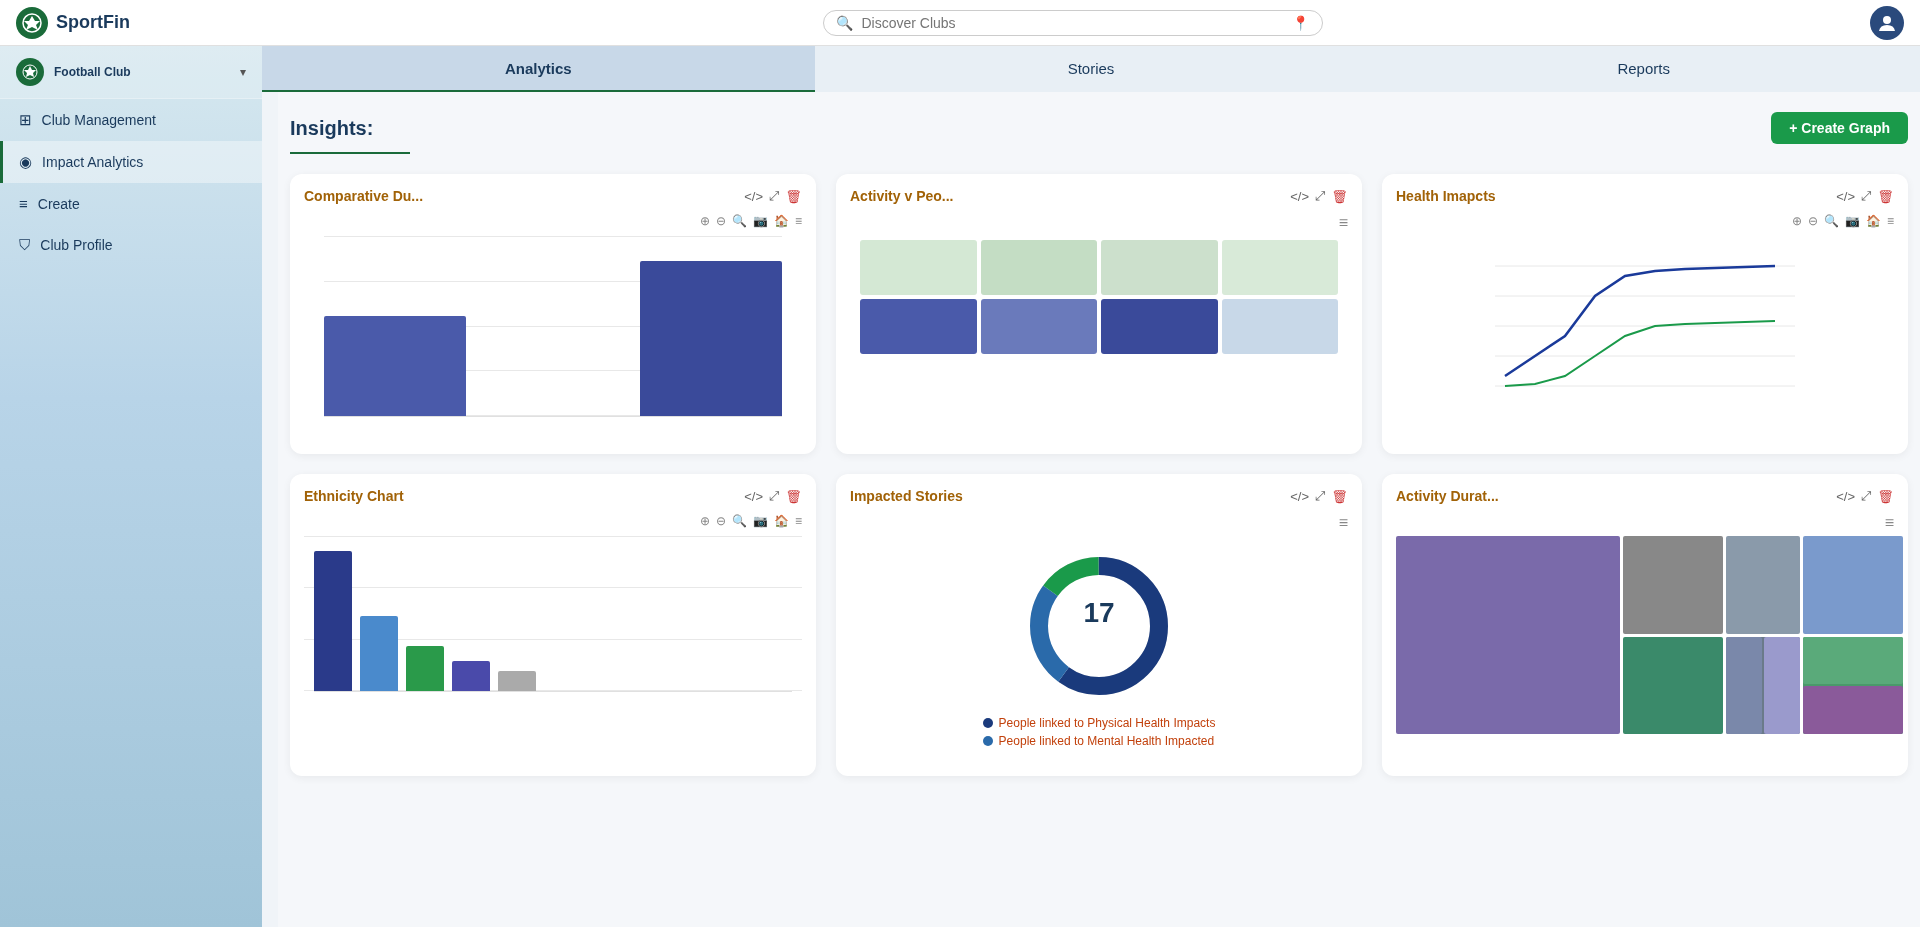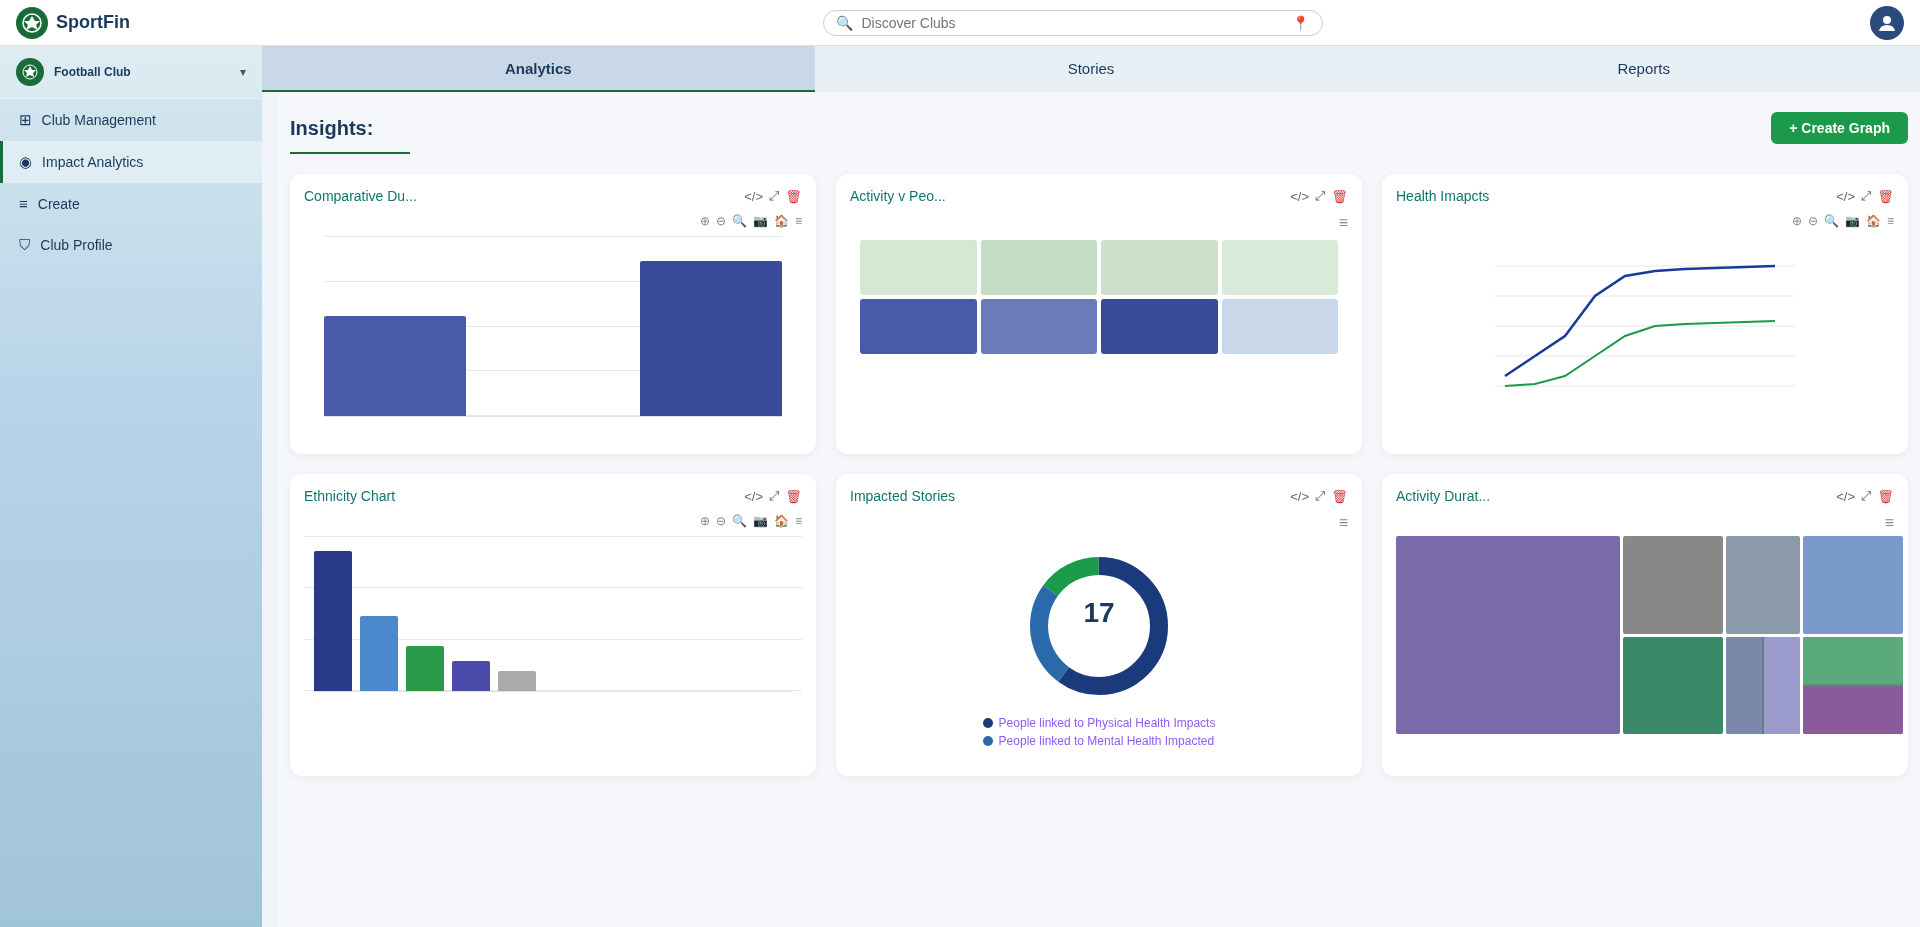--- a/index.html
+++ b/index.html
@@ -203,22 +203,22 @@
       min-height: 280px;
     }
     .chart-header {
       display: flex;
       align-items: center;
       justify-content: space-between;
       margin-bottom: 10px;
     }
     .chart-title {
       font-size: 14px;
-      font-weight: 400;
-      color: #0f766e;
+      font-weight: 700;
+      color: #a16207;
     }
     .chart-actions {
       display: flex;
       align-items: center;
       gap: 6px;
     }
     .chart-action-icon {
       font-size: 13px;
       color: #666;
       cursor: pointer;
@@ -238,21 +238,21 @@
     .donut-container {
       display: flex;
       flex-direction: column;
       align-items: center;
       padding: 10px;
     }
     .donut-svg { width: 160px; height: 160px; }
     .donut-legend {
       margin-top: 10px;
       font-size: 12px;
-      color: #8b5cf6;
+      color: #c2410c;
     }
     .donut-legend-item {
       display: flex;
       align-items: center;
       gap: 6px;
       margin-bottom: 4px;
     }
     .legend-dot {
       width: 10px; height: 10px;
       border-radius: 50%;

